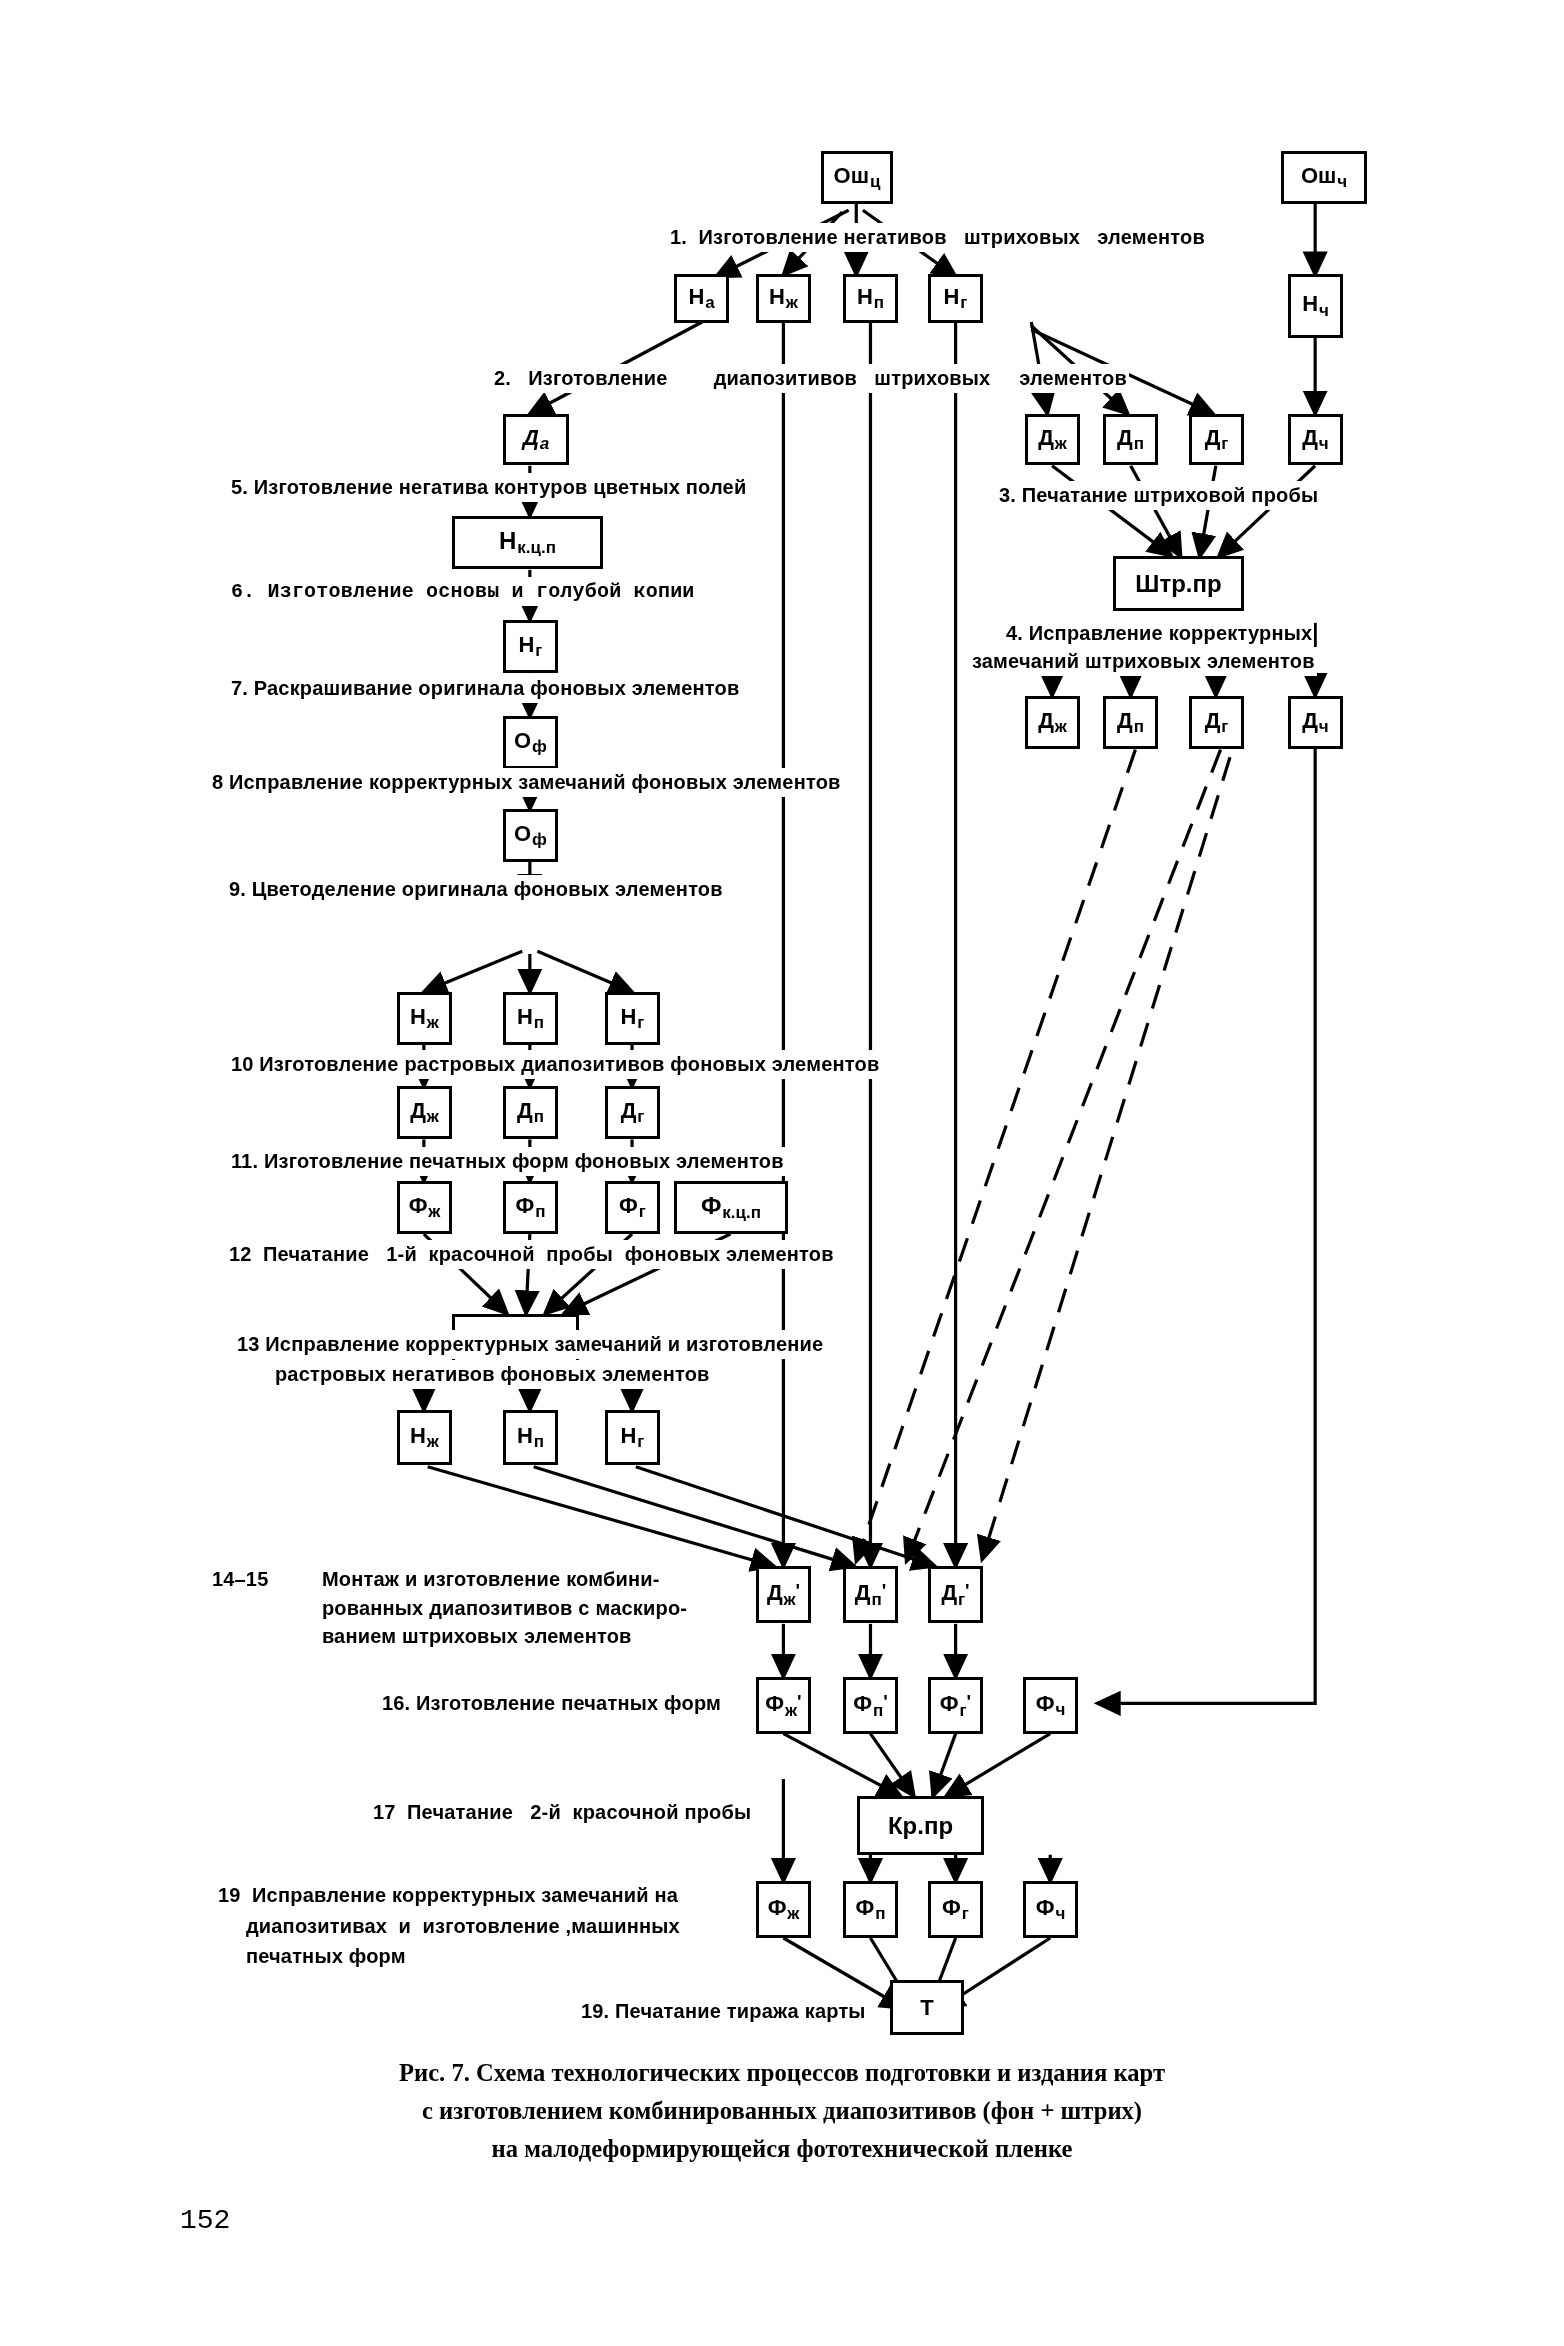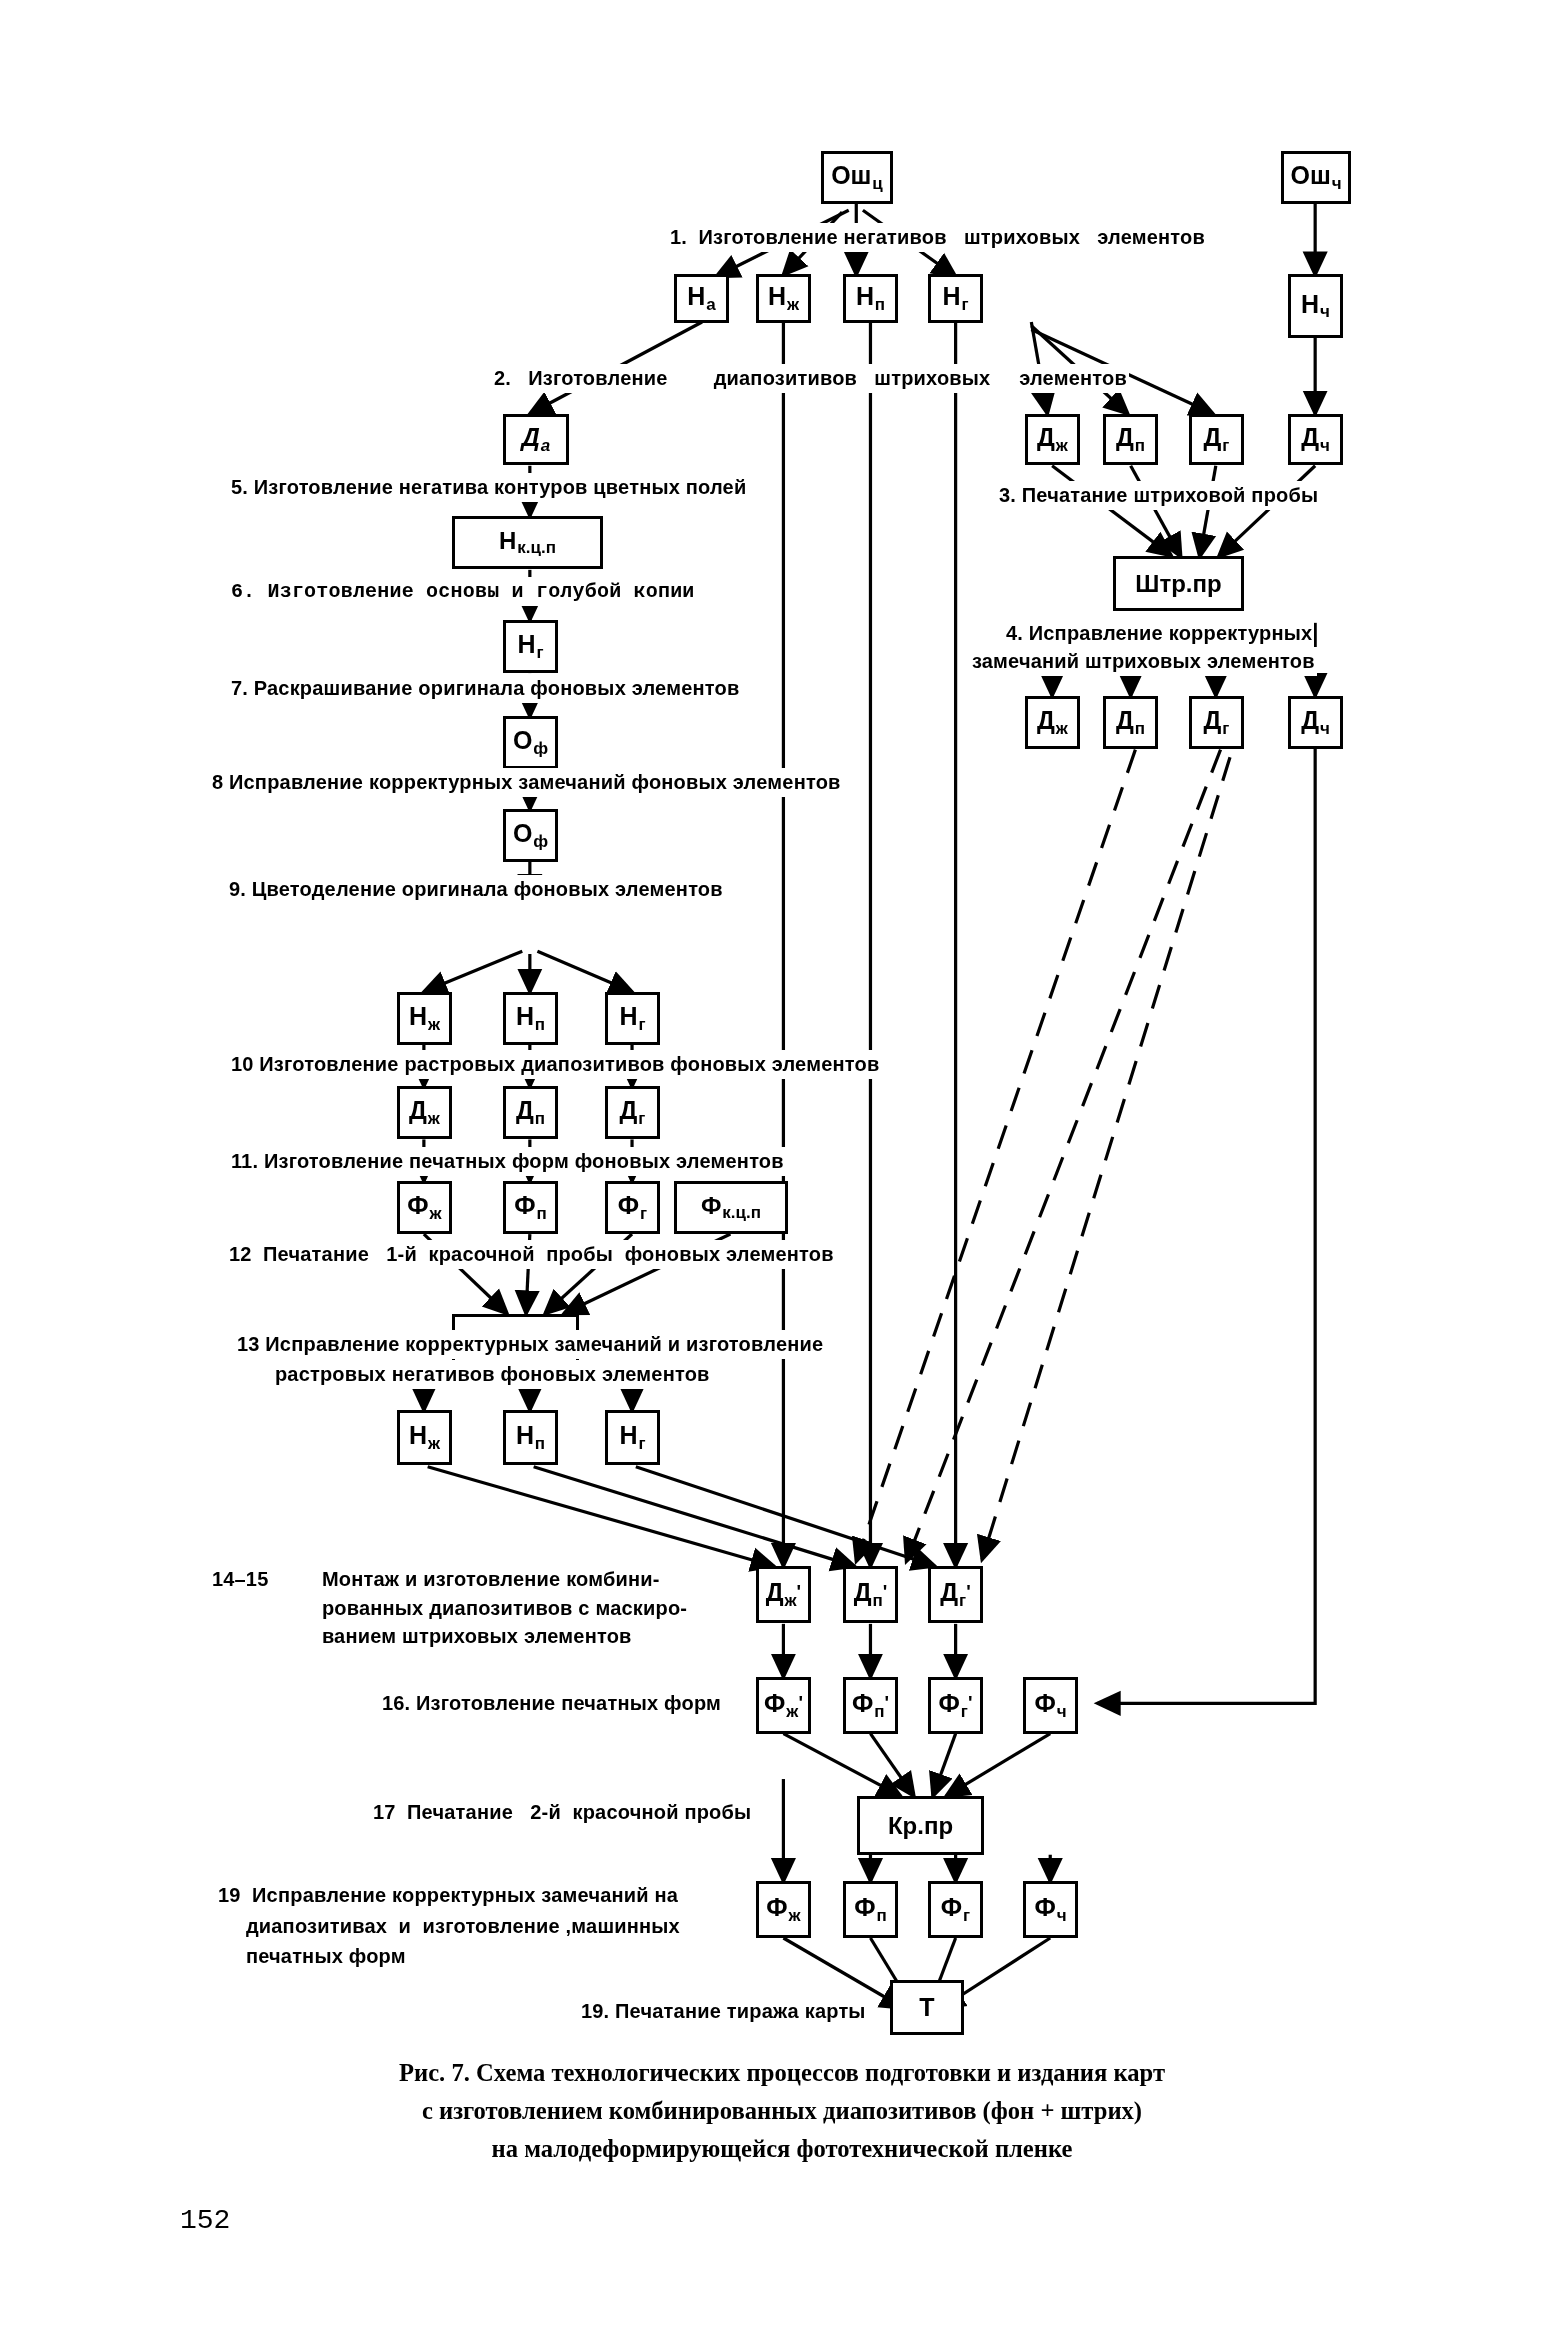--- a/index.html
+++ b/index.html
@@ -10,21 +10,21 @@
   }
   #sheet{position:absolute;inset:0;}
   
   .box{
     position:absolute;box-sizing:border-box;
     border:3.8px solid #000;background:#fff;
     display:flex;align-items:center;justify-content:center;
     font-weight:bold;line-height:1;z-index:6;
   }
   .box .lbl{display:inline-block;white-space:nowrap;}
-  .box .base{font-size:25px;}
+  .box .base{font-size:22px;}
   .box .sub{font-size:17px;vertical-align:-4.7px;margin-left:0.9px;}
   .box .pr{font-size:19px;vertical-align:2.8px;}
   .box.wide .base{font-size:24px;}
   
   .cap{
     position:absolute;font-size:20px;font-weight:bold;
     letter-spacing:0.2px;line-height:1.45;white-space:pre;z-index:7;
     background:#fff;padding:0 1.9px;
   }
   .cap.nb{background:transparent;}
@@ -138,21 +138,21 @@
     <g stroke="#000" stroke-width="3.4" fill="none" stroke-dasharray="26 16" marker-end="url(#ah)">
       <path d="M1200,792 L905,1650"></path>
       <path d="M1290,792 L958,1650"></path>
       <path d="M1300,800 L1038,1648"></path>
     </g>
   </svg>
 
   <div class="box" style="left:821px;top:151px;width:72px;height:53px;">
     <span class="lbl"><span class="base">Ош</span><span class="sub">ц</span></span>
   </div>
-  <div class="box" style="left:1281px;top:151px;width:70px;height:53px;">
+  <div class="box" style="left:1281px;top:151px;width:86px;height:53px;">
     <span class="lbl"><span class="base">Ош</span><span class="sub">ч</span></span>
   </div>
 
   <div class="cap" style="left:668px;top:223px;">1.  Изготовление негативов   штриховых   элементов</div>
   <div class="box" style="left:674px;top:274px;width:55px;height:49px;">
     <span class="lbl"><span class="base">Н</span><span class="sub">а</span></span>
   </div>
   <div class="box" style="left:756px;top:274px;width:55px;height:49px;">
     <span class="lbl"><span class="base">Н</span><span class="sub">ж</span></span>
   </div>

